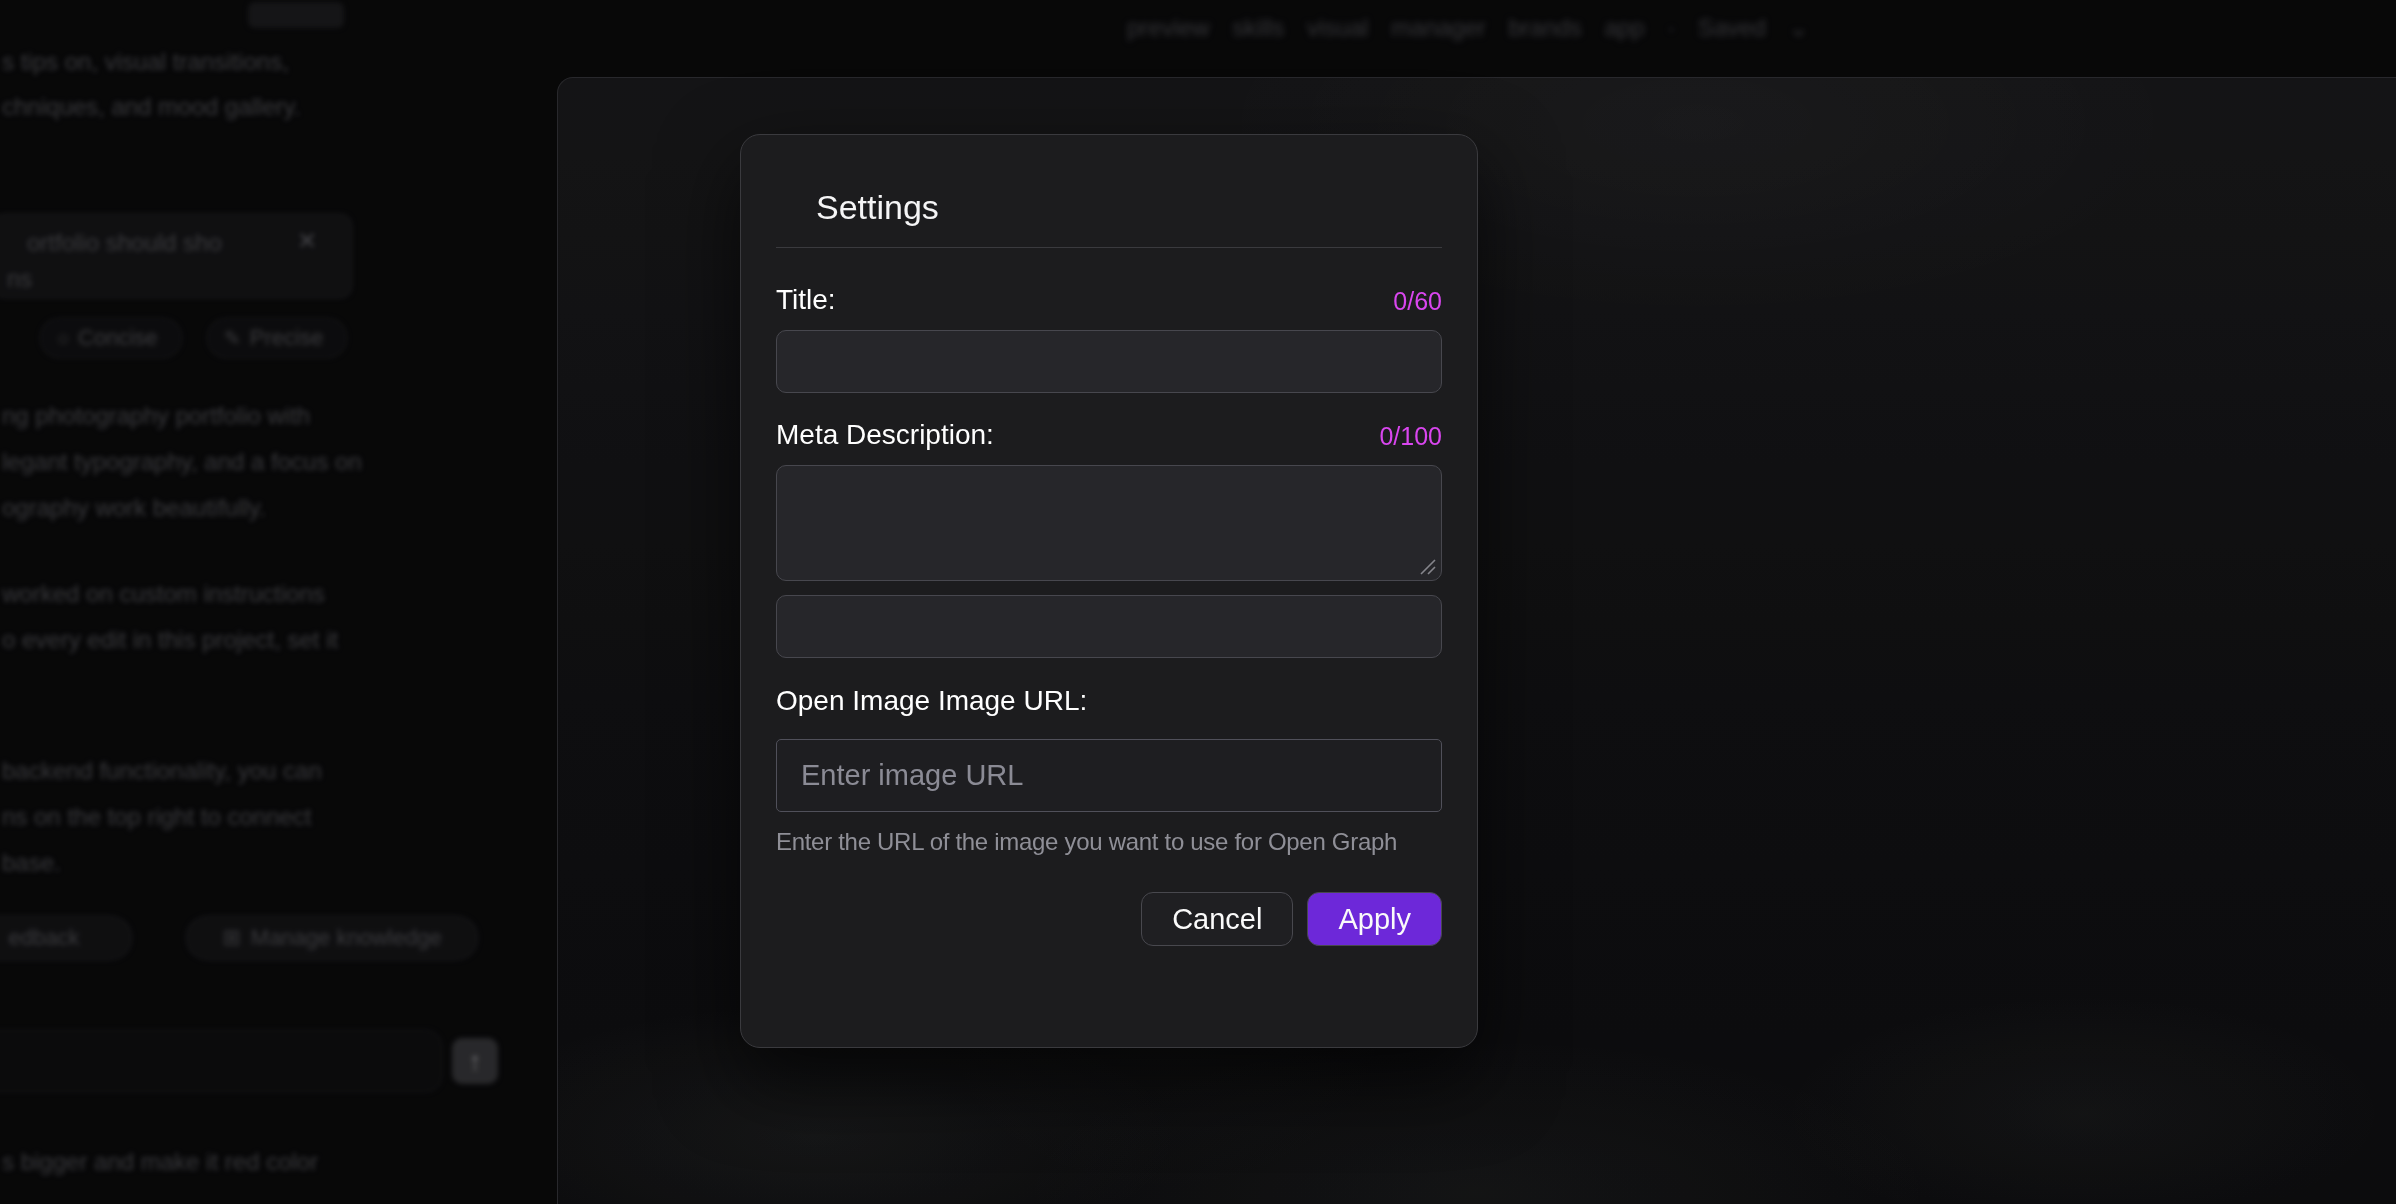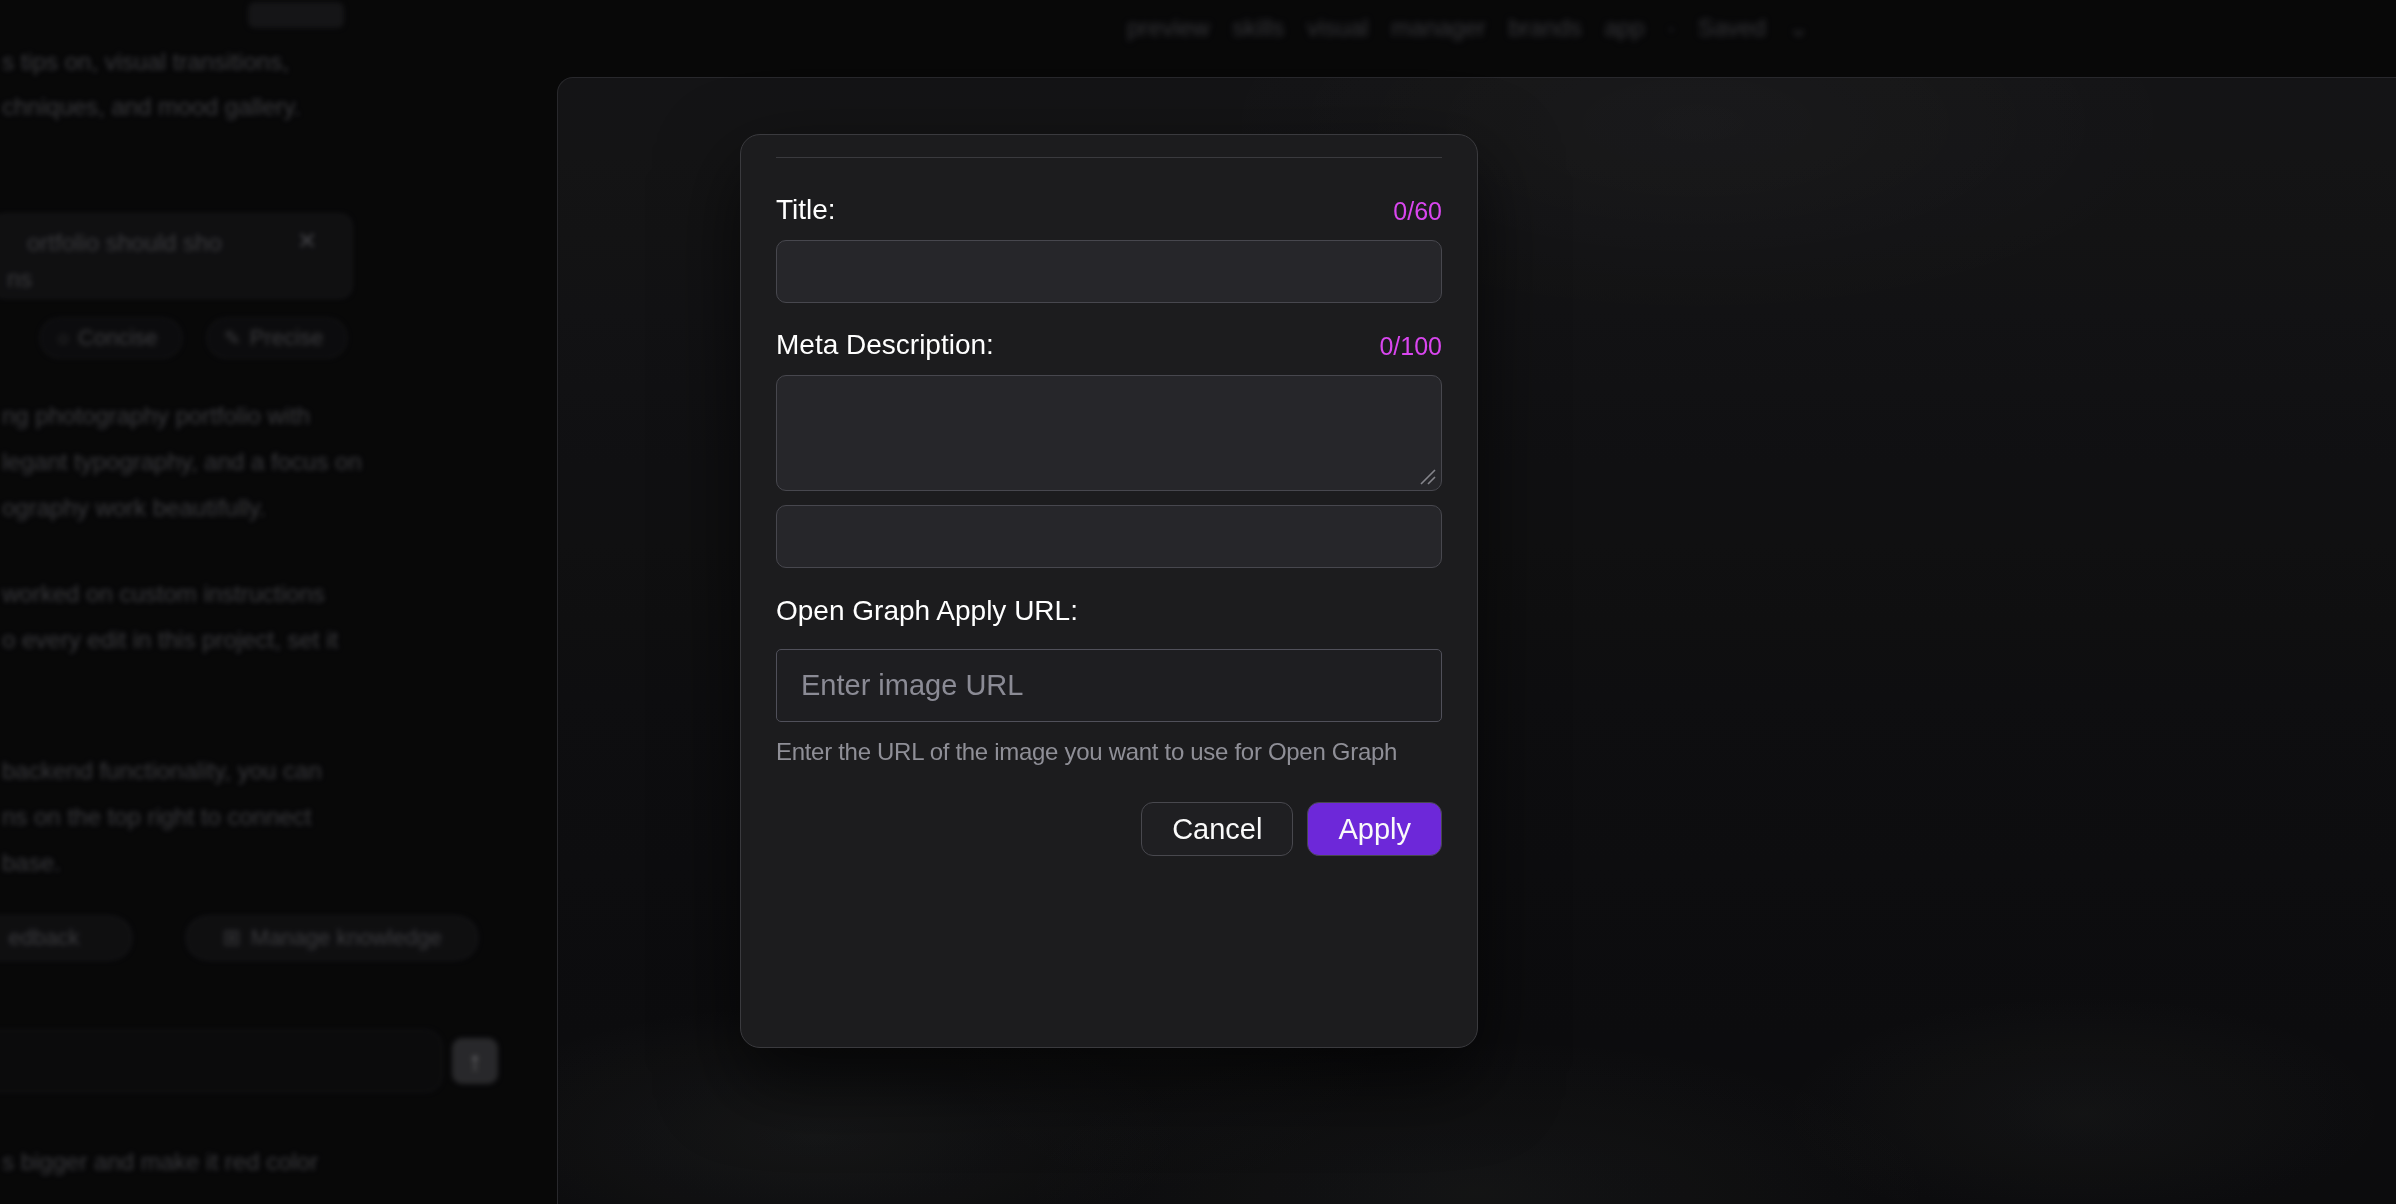--- a/index.html
+++ b/index.html
@@ -120,20 +120,21 @@
 
       </div>
     </div>
 
     <div class="preview"></div>
   </div>
 
   <div class="overlay"></div>
 
   <div class="modal">
+    <h2>Settings</h2>
     <hr>
 
     <div class="frow r1">
       <span class="flabel">Title:</span>
       <span class="fcount">0/60</span>
     </div>
     <input class="tinput" type="text" value="" style="">
 
     <div class="frow r2">
       <span class="flabel">Meta Description:</span>
@@ -142,21 +143,21 @@
     <div class="tarea-wrap">
       <textarea class="tarea" style=""></textarea>
       <svg class="resize-handle" viewBox="0 0 20 20">
         <path d="M4 18 L18 4 M11 18 L18 11" stroke="#85858c" stroke-width="1.6" fill="none"></path>
       </svg>
     </div>
 
     <input class="tinput" type="text" value="" style="">
 
     <div class="frow r4">
-      <span class="flabel">Open Graph Apply URL:</span>
+      <span class="flabel">Open Image Image URL:</span>
     </div>
     <input class="og-input" type="text" placeholder="Enter image URL" style="">
     <div class="helper">Enter the URL of the image you want to use for Open Graph</div>
 
     <div class="btn-row">
       <div class="btn cancel">Cancel</div>
       <div class="btn apply">Apply</div>
     </div>
   </div>
 

